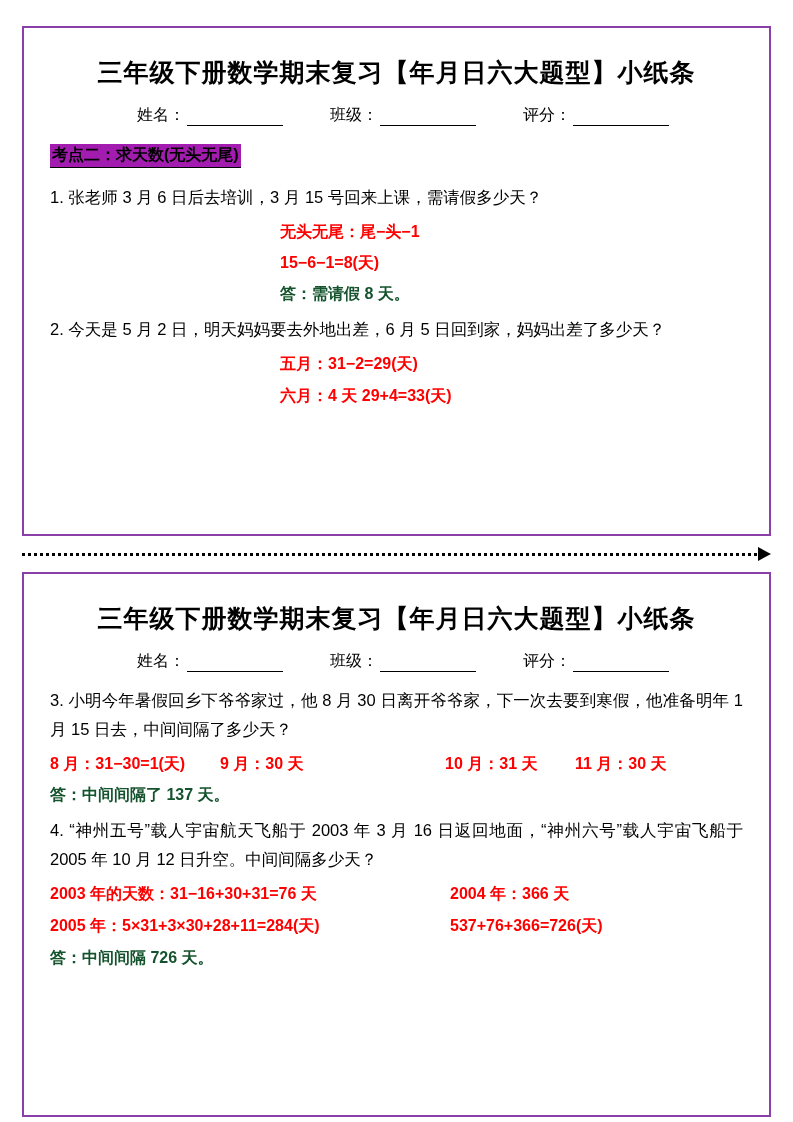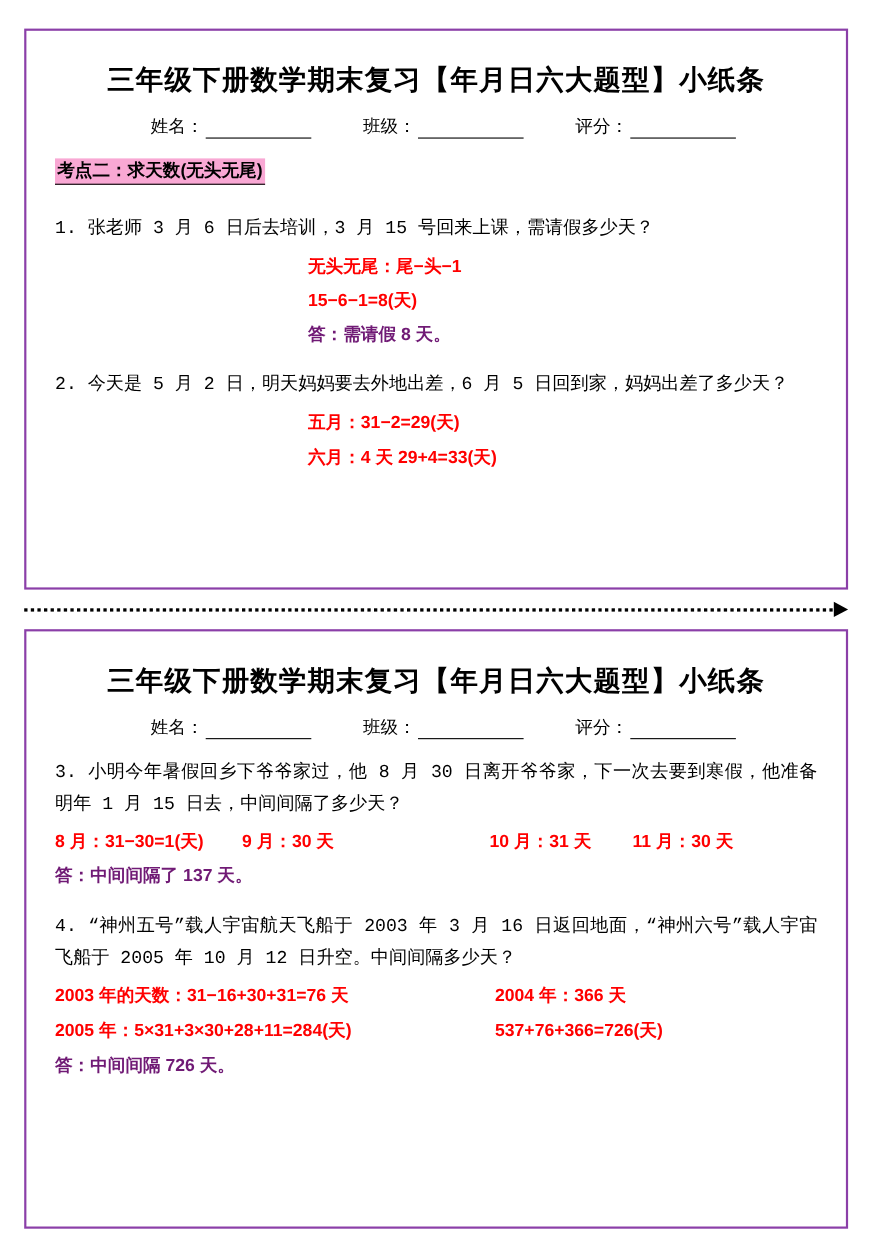--- a/index.html
+++ b/index.html
@@ -57,45 +57,44 @@
   .field .lbl { font-size: 16px; margin-left: 13px; }
   .blank {
     display: inline-block;
     width: 96px;
     border-bottom: 1.5px solid #000;
     height: 15px;
     margin-left: 2px;
   }
   .kaodian {
     display: inline-block;
-    background: #f9a8d4;
+    background: #a21caf;
     font-weight: bold;
     font-size: 16px;
     padding: 1px 2px;
     margin: 4px 0 10px 0;
     border-bottom: 1px solid #000;
   }
   .q {
     font-size: 16.5px;
     line-height: 1.75;
-    margin: 16px 0 4px 0;
+    margin: 5px 0 4px 0;
     text-align: justify;
-    font-family: Liberation Mono, monospace;
   }
   .ans-block {
     margin: 4px 0 6px 0;
   }
   .ans-line {
     font-size: 16px;
     font-weight: bold;
     line-height: 1.95;
     color: #ff0000;
   }
   .ans-line.indent { padding-left: 230px; }
-  .ans-line.blue { color: #701a75; }
+  .ans-line.blue { color: #14532d; }
   .ans-cols {
     display: flex;
     font-size: 16px;
     font-weight: bold;
     color: #ff0000;
     line-height: 1.95;
   }
   .ans-cols .c1 { width: 170px; }
   .ans-cols .c2 { width: 225px; }
   .ans-cols .c3 { width: 130px; }

